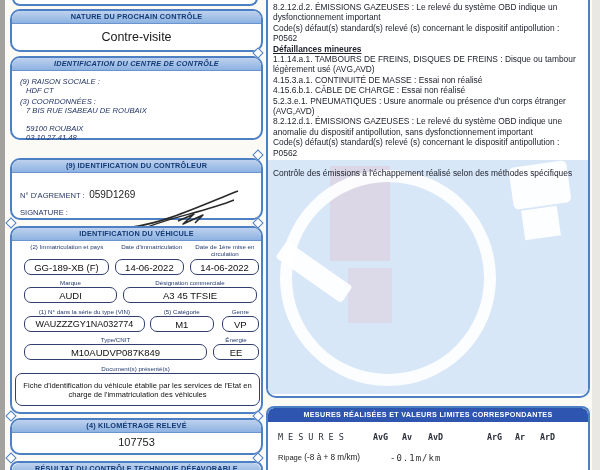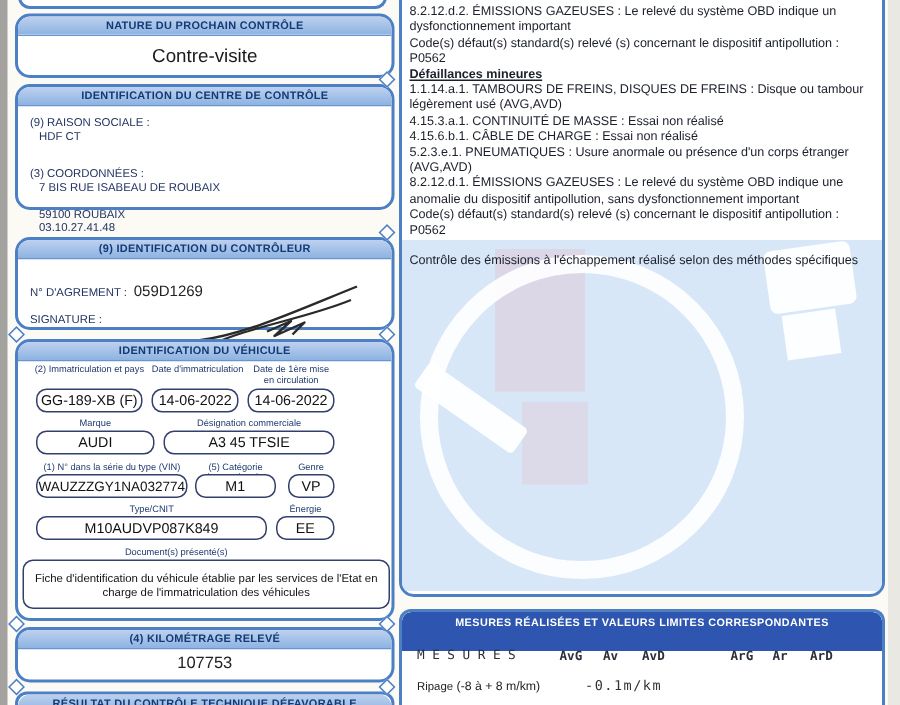--- a/index.html
+++ b/index.html
@@ -20,21 +20,21 @@
   .diamond{position:absolute;width:8px;height:8px;background:#fff;border:1.5px solid #4d7fc4;
            transform:rotate(45deg);box-sizing:border-box;z-index:5;}
   .kv-line{font-size:7.6px;color:#243564;}
   .big-val{font-size:11px;font-weight:bold;color:#111;}
 
   
   .fld-label{font-size:6.2px;color:#223a70;text-align:center;line-height:7px;}
   .fld-box{border:1.5px solid #33406e;border-radius:7px;background:#fff;height:16px;
            display:flex;align-items:center;justify-content:center;
            font-size:9.5px;color:#111;box-sizing:border-box;white-space:nowrap;}
-  .vrow{position:absolute;left:0;width:211px;}
+  .vrow{position:absolute;left:0;width:247px;}
 
   
   .rbox{position:absolute;left:266px;top:-6px;width:324px;height:404px;background:#fff;
         border:2px solid #4d7fc4;border-radius:6px 6px 10px 10px;box-sizing:border-box;overflow:hidden;}
   .defects{position:absolute;left:5px;top:6px;width:312px;font-size:8.4px;line-height:10.4px;color:#1b1f2a;}
   .defects p{margin:0;}
   .minor-head{font-weight:bold;text-decoration:underline;}
   .note{margin-top:10px !important;}
 
   
@@ -46,21 +46,21 @@
   .wm-blockA{position:absolute;left:243px;top:168px;width:58px;height:42px;background:#fff;
              border-radius:5px;transform:rotate(-8deg);opacity:.95;}
   .wm-blockB{position:absolute;left:255px;top:212px;width:36px;height:30px;background:#fff;
              transform:rotate(-8deg);opacity:.95;}
   .wm-pink1{position:absolute;left:62px;top:170px;width:60px;height:95px;background:rgba(236,160,172,.22);}
   .wm-pink2{position:absolute;left:80px;top:272px;width:44px;height:55px;background:rgba(236,160,172,.18);}
 
   
   .mbox{position:absolute;left:266px;top:406px;width:324px;height:70px;background:#fff;
         border:2px solid #4d7fc4;border-bottom:none;border-radius:8px 8px 0 0;box-sizing:border-box;overflow:hidden;}
-  .mbox-head{height:26px;line-height:14px;text-align:center;font-size:7.2px;font-weight:bold;color:#fff;
+  .mbox-head{height:14px;line-height:14px;text-align:center;font-size:7.2px;font-weight:bold;color:#fff;
              background:#2e56b0;letter-spacing:.3px;border-radius:6px 6px 0 0;}
   .mono{font-family:"DejaVu Sans Mono",monospace;}
   .mcol{position:absolute;top:24px;font-size:8.4px;color:#2a2f3a;font-weight:bold;}
   .mes-label{position:absolute;left:10px;top:24px;font-size:8.5px;letter-spacing:5px;color:#2a2f3a;}
   .ripage-row{position:absolute;left:10px;top:45px;font-size:8.2px;color:#222;}
   .ripage-name{font-weight:normal;font-size:7.6px;}
   .ripage-val{position:absolute;left:122px;top:45px;font-size:9px;letter-spacing:1px;color:#333;}
 
   .sig-svg{position:absolute;left:118px;top:14px;}
 </style>
@@ -71,26 +71,26 @@
   <div class="edge-left"></div>
   <div class="edge-right"></div>
 
   <div class="frag-top"></div>
 
   <div class="sec" style="top:9px;height:43px;">
     <div class="sec-head">NATURE DU PROCHAIN CONTRÔLE</div>
     <div style="text-align:center;margin-top:6px;font-size:12.5px;color:#1a1a1a;">Contre-visite</div>
   </div>
 
-  <div class="sec" style="top:56px;height:84px;">
+  <div class="sec" style="top:56px;height:84px;font-style:italic;">
     <div class="sec-head">IDENTIFICATION DU CENTRE DE CONTRÔLE</div>
     <div style="padding:2px 8px 0 8px;">
       <div class="kv-line" style="margin-top:4px;">(9) RAISON SOCIALE :</div>
       <div class="kv-line" style="padding-left:6px;">HDF CT</div>
-      <div class="kv-line" style="margin-top:16px;">(3) COORDONNÉES :</div>
+      <div class="kv-line" style="margin-top:2px;">(3) COORDONNÉES :</div>
       <div class="kv-line" style="padding-left:6px;">7 BIS RUE ISABEAU DE ROUBAIX</div>
       <div class="kv-line" style="padding-left:6px;margin-top:9px;">59100 ROUBAIX</div>
       <div class="kv-line" style="padding-left:6px;">03.10.27.41.48</div>
     </div>
   </div>
 
   <div class="sec" style="top:158px;height:62px;">
     <div class="sec-head">(9) IDENTIFICATION DU CONTRÔLEUR</div>
     <div style="padding:8px 8px 0 8px;position:relative;height:44px;">
       <div style="margin-top:3px;">

